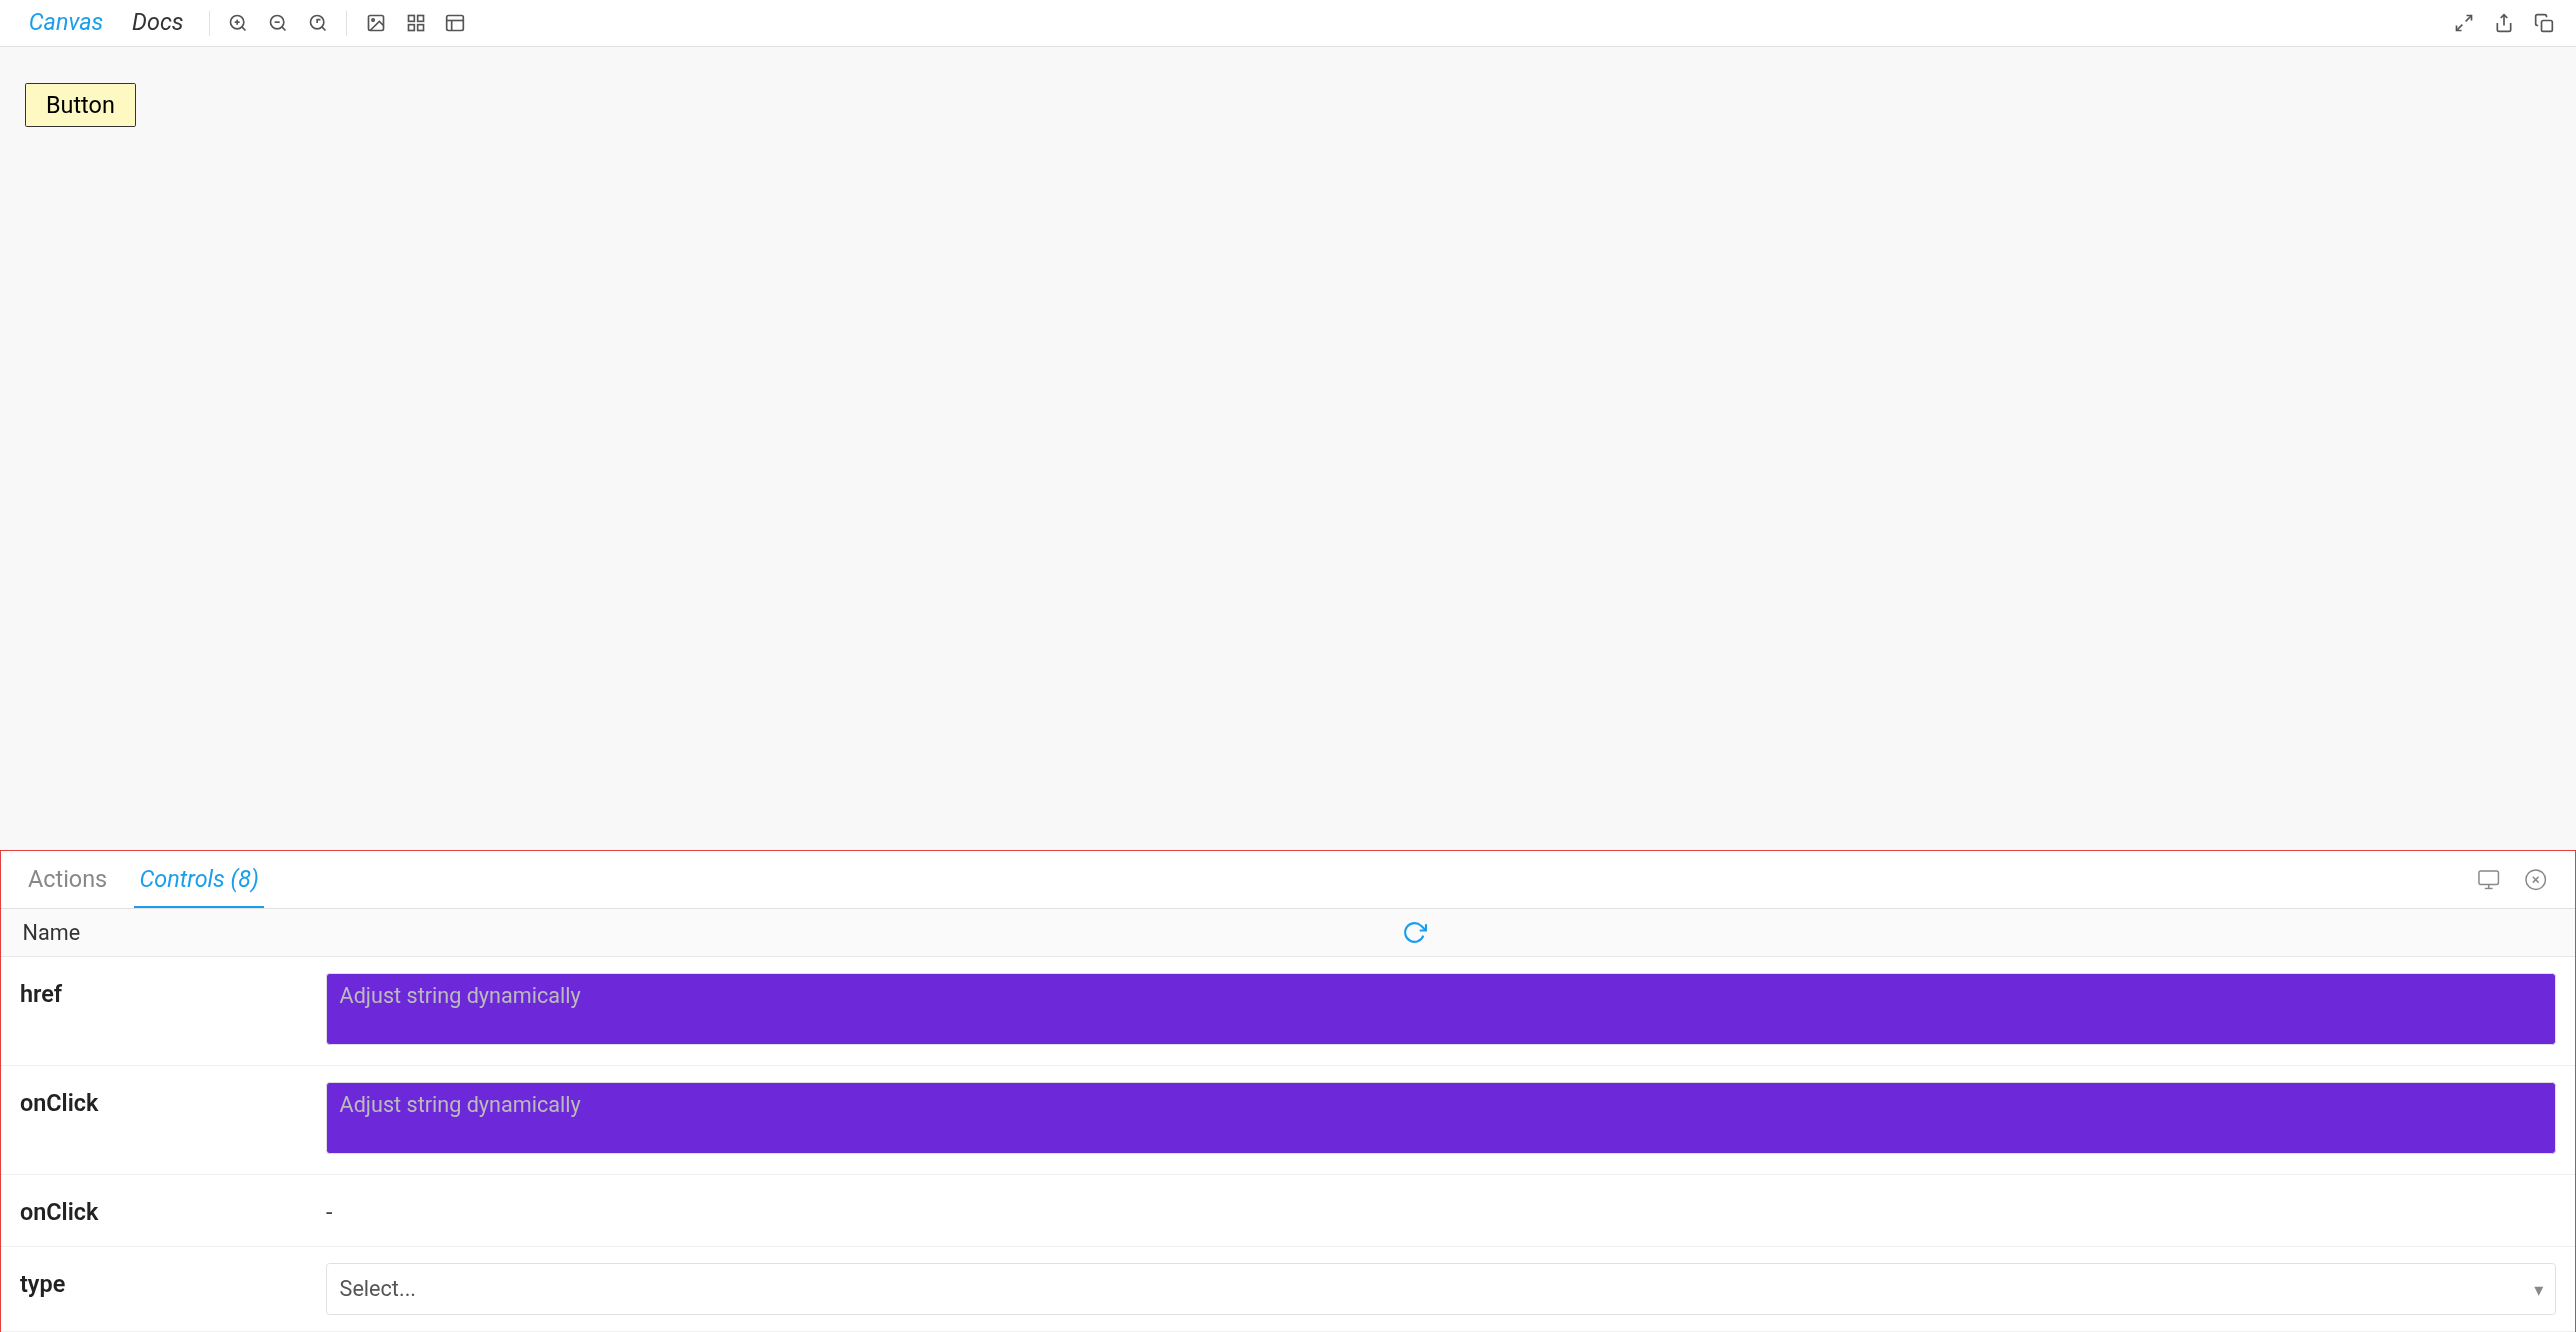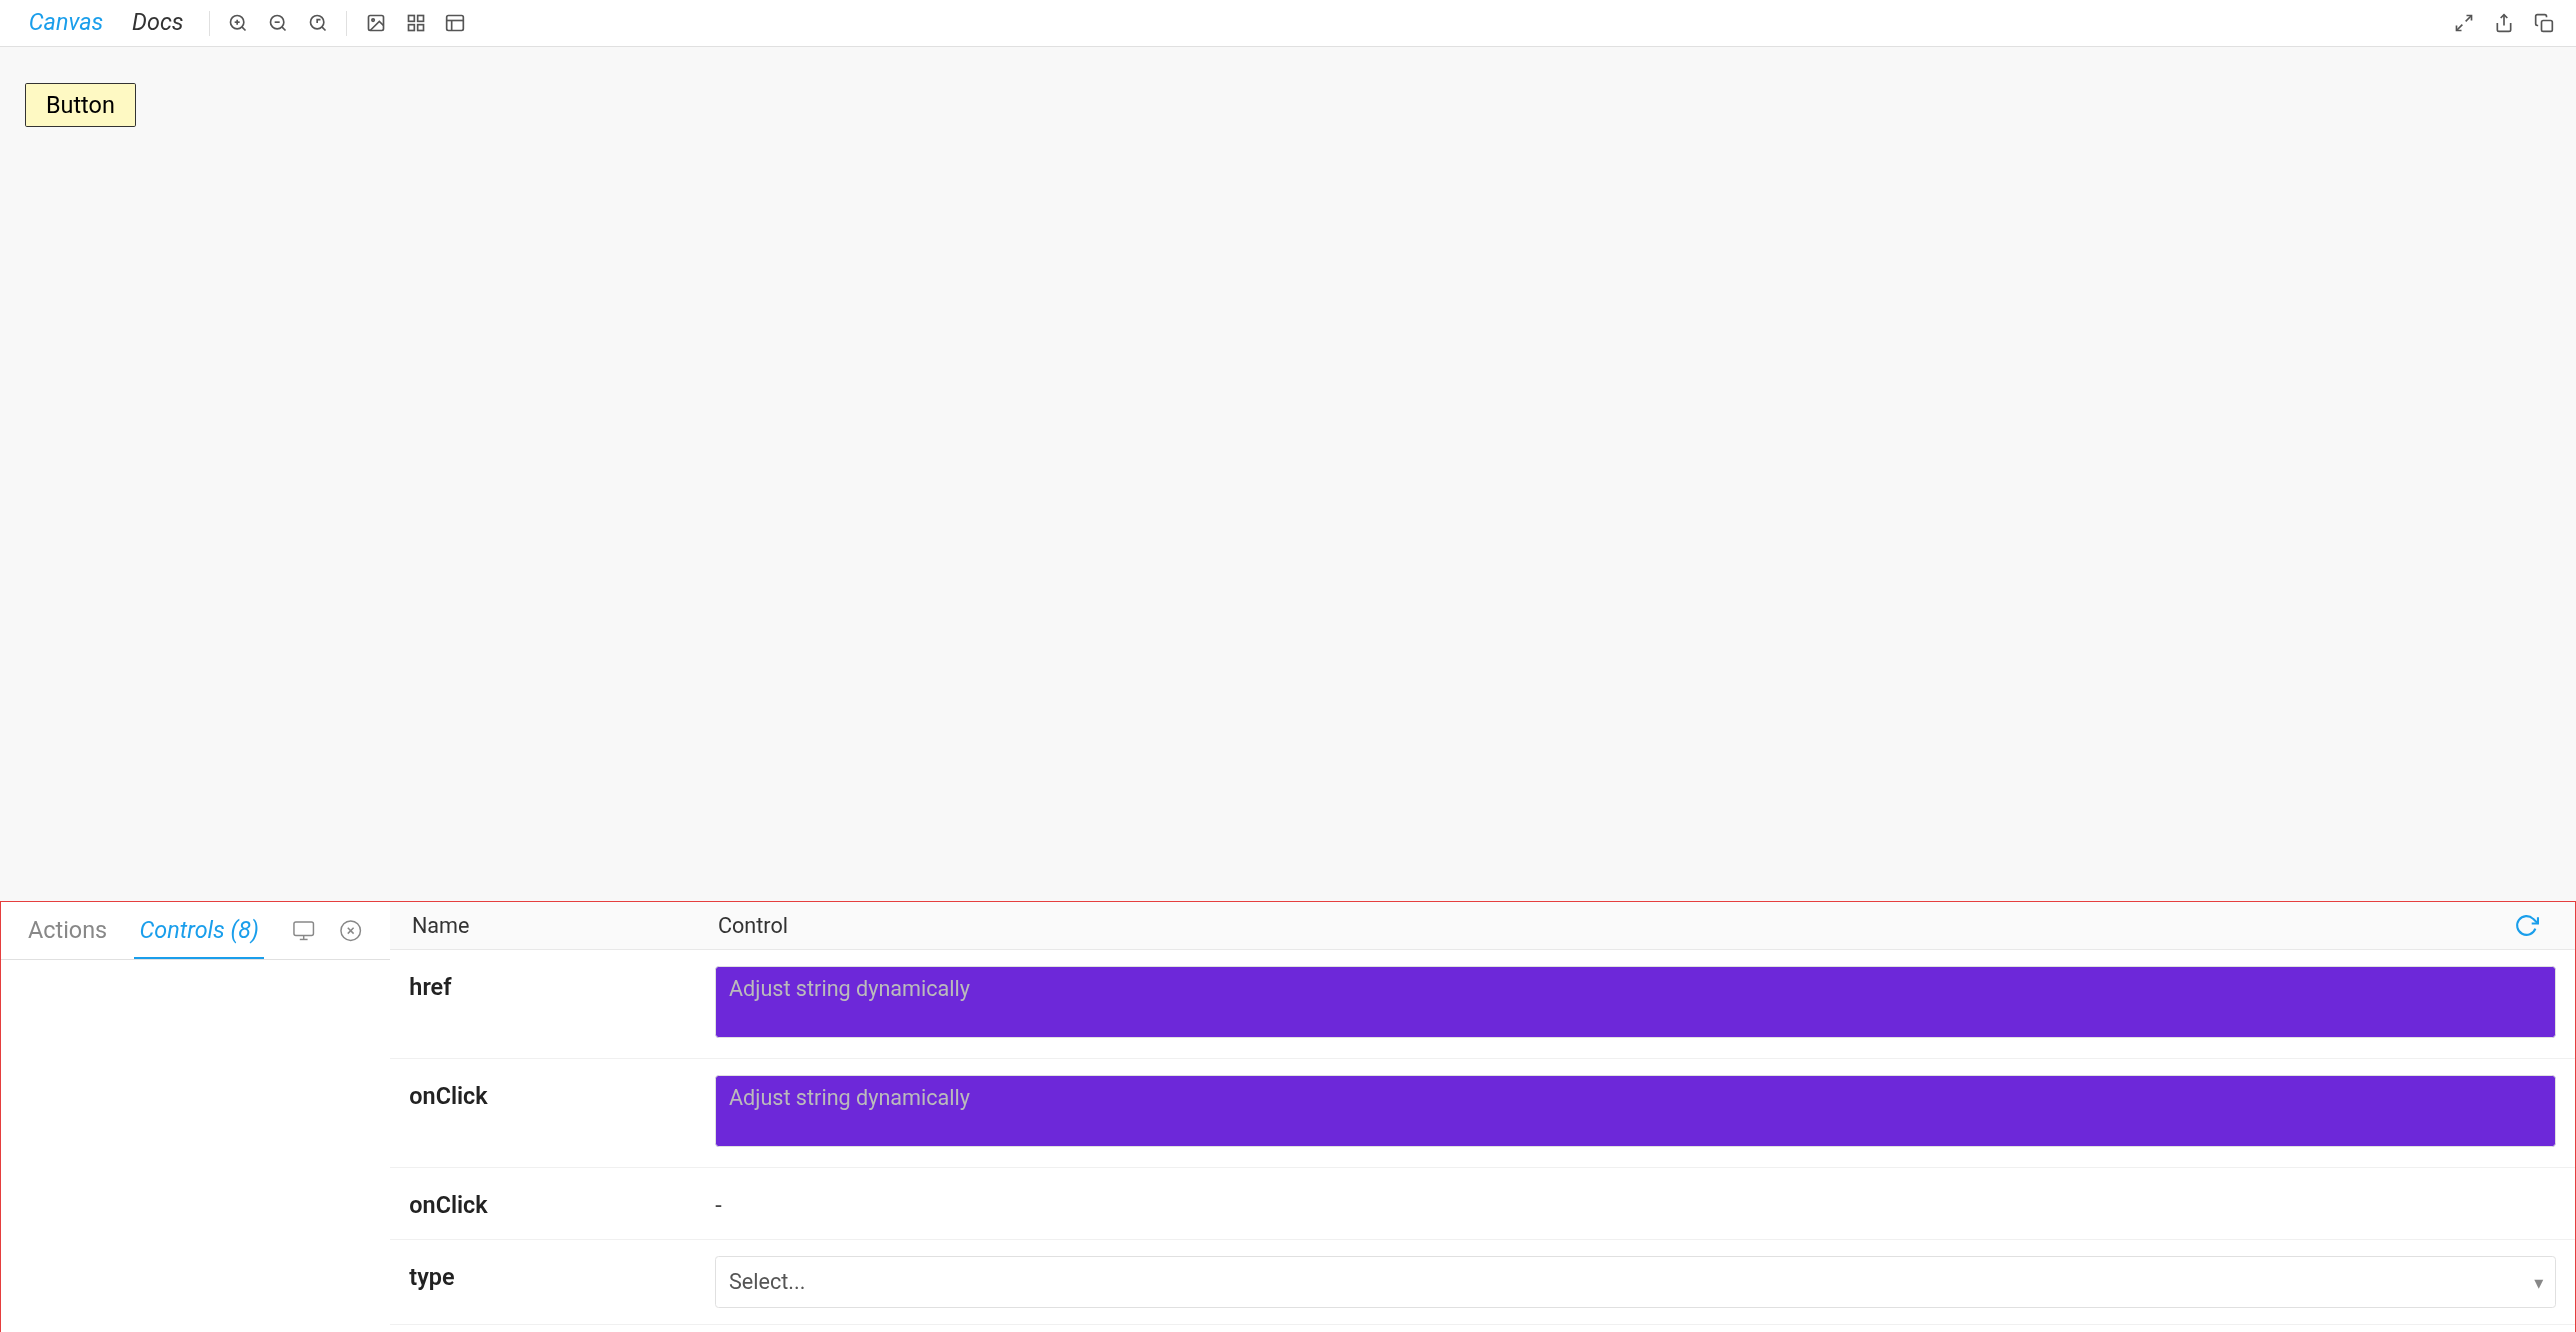--- a/index.html
+++ b/index.html
@@ -100,22 +100,22 @@
       font-size: 23.4px;
       cursor: pointer;
       border-radius: 1.8px;
     }
 
     
     .bottom-panel {
       border: 1.8px solid #e53e3e;
       background: #ffffff;
       display: flex;
-      flex-direction: row;
-      height: 432px;
+      flex-direction: column;
+      height: 483px;
     }
 
     .bottom-panel-tabs {
       display: flex;
       align-items: center;
       padding: 0 21.6px;
       height: 58px;
       border-bottom: 0.9px solid #e0e0e0;
       position: relative;
     }
@@ -387,21 +387,20 @@
             <line x1="15" y1="9" x2="9" y2="15"></line>
             <line x1="9" y1="9" x2="15" y2="15"></line>
         </svg>
       </div>
     </div>
   </div>
 
   <div class="controls-table">
     <div class="controls-header">
       <div class="controls-header-col">Name</div>
-      <div class="controls-header-col">Control</div>
       <div class="refresh-icon-header">
         <svg width="25" height="25" viewBox="0 0 24 24" fill="none" stroke="#1a9eeb" stroke-width="2">
           <polyline points="23,4 23,10 17,10"></polyline>
             <path d="M20.49 15a9 9 0 1 1-2.12-9.36L23 10"></path>
         </svg>
       </div>
     </div>
 
     <div class="control-row">
       <div class="control-name">href</div>

